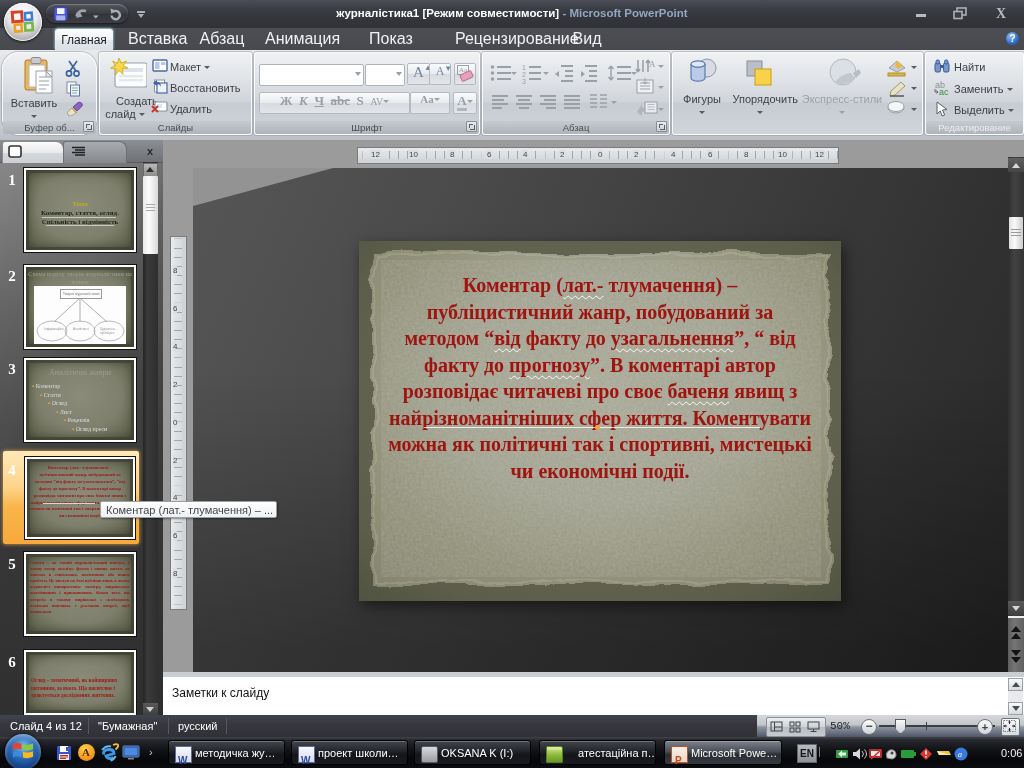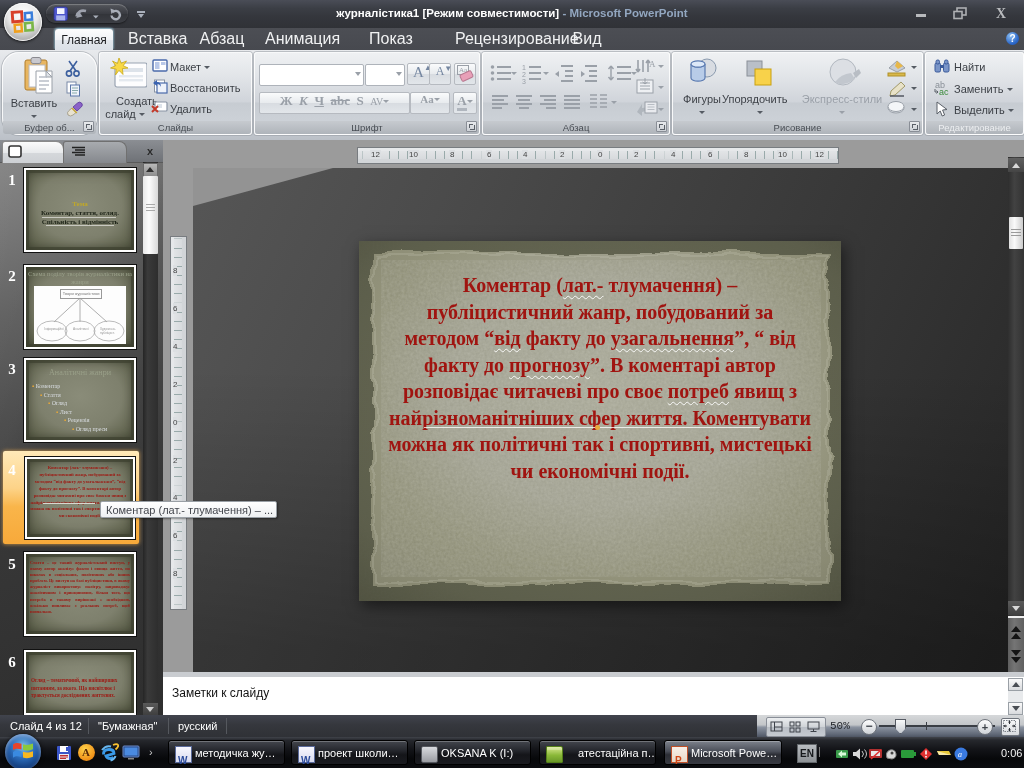--- a/index.html
+++ b/index.html
@@ -295,21 +295,21 @@
           <path d="M6 8 a7 3.2 0 0 0 14 0 v14 a7 3.2 0 0 1 -14 0 z" fill="#b8cce8" stroke="#5a7ab0" stroke-width="1.2"></path>
           <ellipse cx="13" cy="8" rx="7" ry="3.2" fill="#dce8f8" stroke="#5a7ab0" stroke-width="1.2"></ellipse>
         </g>
       </svg>
       <div class="lbl" style="left:6px;top:40px;width:46px;text-align:center;">Фигуры</div>
       <div class="dd" style="position:absolute;left:26px;top:58px;"></div>
       <svg class="icon" style="left:70px;top:4px;" width="34" height="34" viewBox="0 0 34 34">
         <rect x="4" y="4" width="15" height="15" fill="#b9bfc8" stroke="#8a9098"></rect>
         <rect x="12" y="12" width="16" height="16" fill="#f8d24a" stroke="#c8a010"></rect>
       </svg>
-      <div class="lbl" style="left:49px;top:40px;width:76px;text-align:left;">Упорядочить</div>
+      <div class="lbl" style="left:49px;top:40px;width:76px;text-align:right;">Упорядочить</div>
       <div class="dd" style="position:absolute;left:84px;top:58px;"></div>
       <svg class="icon" style="left:150px;top:3px;" width="40" height="36" viewBox="0 0 40 36">
         <circle cx="20" cy="16" r="13" fill="#dcdfe4" stroke="#b2b8c0" stroke-width="1"></circle>
         <path d="M12 26 q6 -8 16 -9 l4 6 q-8 6 -16 5 z" fill="#c2c7ce"></path>
         <path d="M30 17 l6 -4 l2 4 l-5 5 z" fill="#b8bdc4"></path>
       </svg>
       <div class="lbl dis" style="left:127px;top:40px;width:84px;text-align:center;">Экспресс-стили</div>
       <div class="dd dddis" style="position:absolute;left:166px;top:58px;"></div>
       <svg class="icon" style="left:213px;top:5px;" width="22" height="60" viewBox="0 0 22 60">
         <g transform="translate(1,1)">
@@ -322,21 +322,20 @@
           <path d="M3 16 l14 0" stroke="#5a6068" stroke-width="1.6"></path>
         </g>
         <g transform="translate(1,42)">
           <ellipse cx="9" cy="8" rx="8" ry="5" fill="#e2e5ea" stroke="#9aa0a8"></ellipse>
           <ellipse cx="9" cy="6.5" rx="8" ry="5" fill="#f4f6f8" stroke="#9aa0a8"></ellipse>
         </g>
       </svg>
       <span class="dd" style="position:absolute;left:238px;top:13px;"></span>
       <span class="dd" style="position:absolute;left:238px;top:34px;"></span>
       <span class="dd" style="position:absolute;left:238px;top:55px;"></span>
-      <div class="grplabel">Рисование<div class="launcher"></div></div>
     </div>
     <div class="grp" style="left:925px;width:97px;" id="g-edit">
       <svg class="icon" style="left:8px;top:6px;" width="16" height="14" viewBox="0 0 16 14">
         <g fill="#7a95c8" stroke="#3a5a9a" stroke-width="1">
           <rect x="1" y="4" width="5.5" height="9" rx="1.5"></rect>
           <rect x="9.5" y="4" width="5.5" height="9" rx="1.5"></rect>
           <rect x="2" y="1" width="3.5" height="4" rx="1.5"></rect>
           <rect x="10.5" y="1" width="3.5" height="4" rx="1.5"></rect>
         </g>
         <rect x="6.5" y="6" width="3" height="3" fill="#3a5a9a"></rect>
@@ -545,21 +544,21 @@
       </g>
       <rect x="22" y="19" width="440" height="317" filter="url(#noiseL)" opacity="0.5"></rect>
       <rect x="22" y="19" width="440" height="317" filter="url(#noiseF)" opacity="0.19"></rect>
     </svg>
     <div id="slidetext" style="position:absolute;left:20px;top:31px;width:442px;text-align:center;white-space:nowrap;
       font-family:'Liberation Serif',serif;font-weight:bold;font-size:20px;line-height:26.5px;color:#a01410;">
       Коментар (<span class="sq">лат.-</span> тлумачення) –<br>
       публіцистичний жанр, побудований за<br>
       методом “<span class="sq">від</span> факту до <span class="sq">узагальнення</span>”, “ від<br>
       факту до <span class="sq">прогнозу</span>”.  В коментарі автор<br>
-      розповідає читачеві про своє <span class="sq">потреб</span> явищ з<br>
+      розповідає читачеві про своє <span class="sq">баченя</span> явищ з<br>
       найрізноманітніших сфер життя. Коментувати<br>
       можна як політичні так і спортивні, мистецькі<br>
       чи економічні події.
     </div>
     <div style="position:absolute;left:65px;top:186px;width:336px;height:1px;background:rgba(255,255,255,.75);"></div>
     <div style="position:absolute;left:236px;top:184px;width:5px;height:5px;border-radius:3px;background:#e8a83a;"></div>
   </div>
 
   <div id="notes" class="abs">
       <div style="margin:9px 0 0 9px;font-size:12px;color:#111;">Заметки к слайду</div>

